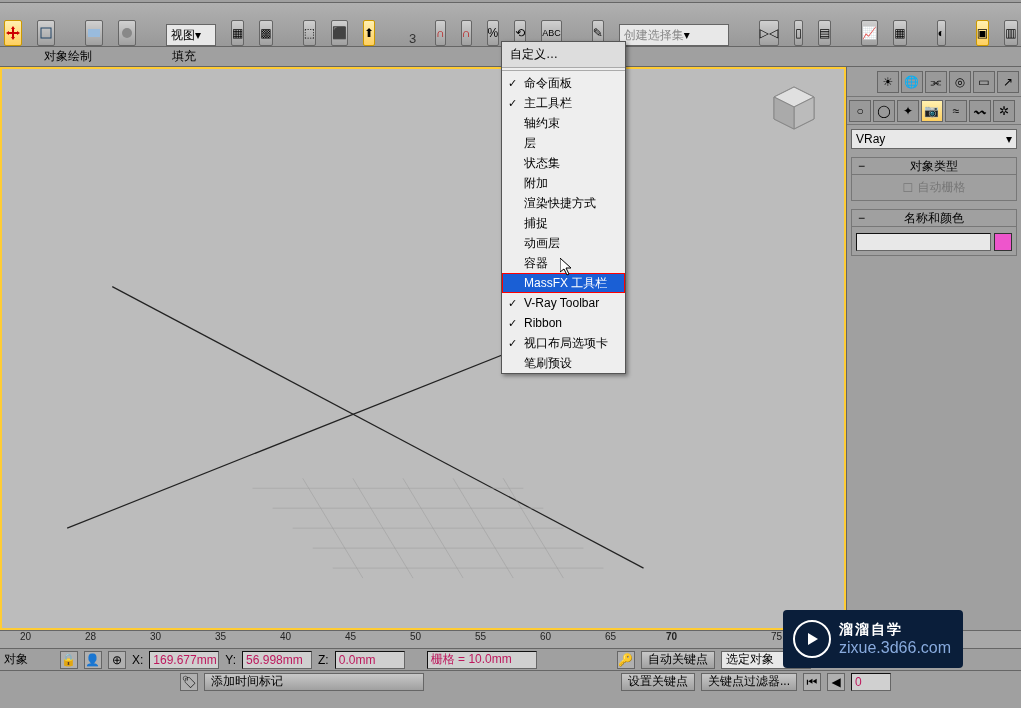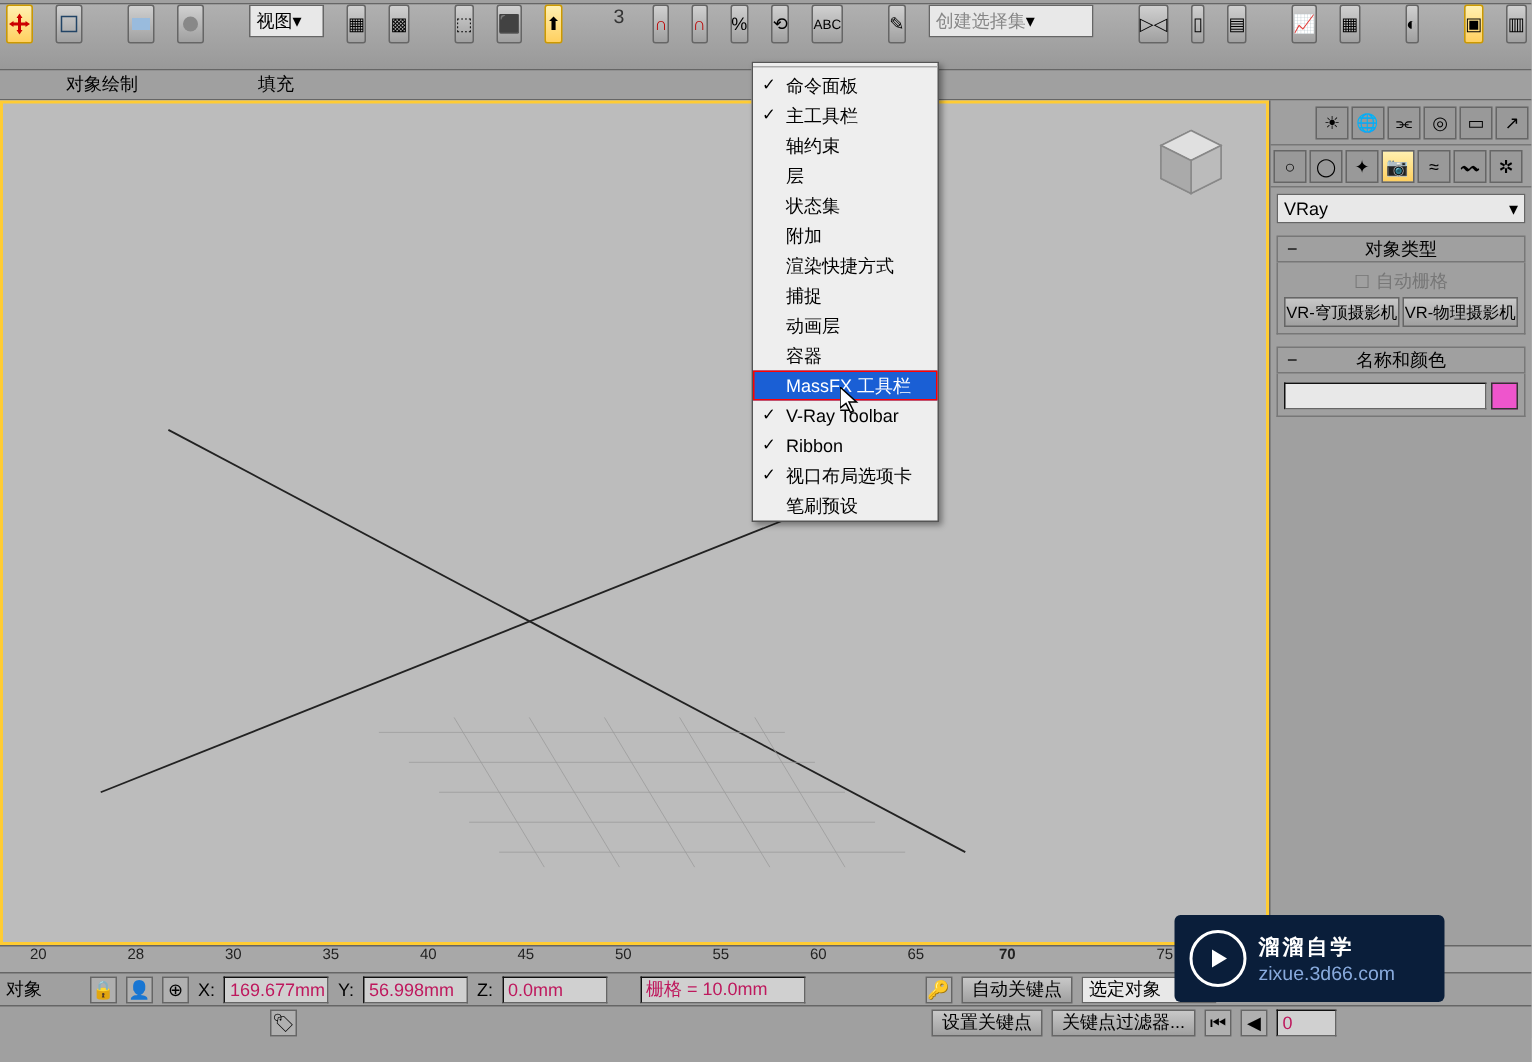--- a/index.html
+++ b/index.html
@@ -2,21 +2,21 @@
 <html><head>
 <meta charset="utf-8">
 <style>
 * { margin: 0; padding: 0; box-sizing: border-box; font-family: "SimSun", Arial, sans-serif; font-size: 12px; }
 body { background: #a0a0a0; width: 1021px; height: 708px; overflow: hidden; position: relative; }
 
 
 .menubar { background: #a0a0a0; height: 3px; display: flex; align-items: center; padding: 0 4px; border-bottom: 1px solid #666; }
 
 
-.toolbar-row { background: linear-gradient(#b0b0b0,#999); height: 44px; display: flex; align-items: flex-start; border-bottom: 1px solid #666; padding: 0 4px; gap: 15px; }
+.toolbar-row { background: linear-gradient(#b0b0b0,#999); height: 44px; display: flex; align-items: flex-end; border-bottom: 1px solid #666; padding: 0 4px; gap: 15px; }
 .tool-btn { width: 26px; height: 26px; background: linear-gradient(#d0d0d0,#a0a0a0); border: 1px solid #666; border-radius: 2px; display: inline-flex; align-items: center; justify-content: center; cursor: pointer; }
 .tool-btn.active { background: linear-gradient(#fff0b0,#ffd060); border: 1px solid #cc9900; }
 .tool-sep { width: 6px; height: 26px; }
 .tool-combo { height: 22px; background: #e8e8e8; border: 1px solid #666; padding: 0 4px; display: inline-flex; align-items: center; min-width: 50px; }
 .tool-combo.wide { min-width: 110px; }
 .tool-txt { font-size: 13px; color: #333; padding: 0 4px; }
 .icon-svg { width: 16px; height: 16px; }
 
 
 .label-row { background: #a0a0a0; height: 20px; display: flex; align-items: center; padding: 0 4px; border-bottom: 1px solid #666; }
@@ -64,21 +64,21 @@
 .status-row { height: 22px; background: #a0a0a0; border-top: 1px solid #666; display:flex; align-items:center; padding:0 4px; gap:6px; }
 .coord-input { height:18px; width:70px; background:#d0d0d0; border:1px inset #666; padding:0 3px; color:#be185d; display:inline-flex;align-items:center; }
 .status-btn { height:18px; padding:0 6px; background: linear-gradient(#c8c8c8,#a0a0a0); border:1px solid #666; display:inline-flex;align-items:center; }
 .status-combo { height:18px; width:90px; background:#e8e8e8; border:1px solid #666; padding:0 4px; display:inline-flex;align-items:center; }
 .small-ico { width:18px;height:18px; background:#b0b0b0; border:1px solid #666; display:inline-flex;align-items:center;justify-content:center; }
 
 
 .brand { position:absolute; right:58px; bottom:40px; width:180px; height:58px; background:#0a1e3a; border-radius:4px; display:flex; align-items:center; gap:8px; padding:0 10px; color:#fff; z-index:50; }
 .brand-play { width:38px;height:38px; border:2px solid #fff; border-radius:50%; display:flex;align-items:center;justify-content:center; }
 .brand-txt1 { font-size:14px; font-weight:bold; letter-spacing:2px; }
-.brand-txt2 { font-size:13px; color:#88aadd; }
+.brand-txt2 { font-size:16px; color:#88aadd; }
 </style>
 </head>
 <body>
 
 <div class="menubar"></div>
 
 <div class="toolbar-row">
   <div class="tool-btn active">
       <svg class="icon-svg" viewBox="0 0 16 16">
         <path d="M8 1l2 3h-1v3h3v-1l3 2-3 2v-1h-3v3h1l-2 3-2-3h1v-3h-3v1l-3-2 3-2v1h3v-3h-1z" fill="#c00"></path>
@@ -206,24 +206,20 @@
     </div>
 
     <div class="rp-rollout-hdr">
       <span class="dash">−</span>
         <span>对象类型</span>
     </div>
     <div class="rp-body">
       <div class="rp-check">
         <span>☐</span>
         <span>自动栅格</span>
-      </div>
-      <div class="rp-btn-row">
-        <div class="rp-btn">VR-穹顶摄影机</div>
-        <div class="rp-btn">VR-物理摄影机</div>
       </div>
     </div>
 
     <div class="rp-rollout-hdr">
       <span class="dash">−</span>
         <span>名称和颜色</span>
     </div>
     <div class="rp-body">
       <div class="rp-name-row">
         <div class="rp-name-input"></div>
@@ -267,30 +263,32 @@
   <div style="flex:1"></div>
   <div class="small-ico">🔑</div>
   <div class="status-btn">自动关键点</div>
   <div class="status-combo">选定对象</div>
   <div style="width:200px"></div>
 </div>
 
 <div class="status-row">
   <div style="width:170px"></div>
   <div class="small-ico">🏷</div>
+  <div class="status-btn" style="width:220px;justify-content:flex-start">添加时间标记</div>
   <div style="flex:1"></div>
   <div class="status-btn">设置关键点</div>
   <div class="status-btn">关键点过滤器...</div>
   <div class="small-ico">⏮</div>
   <div class="small-ico">◀</div>
   <div class="coord-input" style="width:40px">0</div>
   <div style="width:120px"></div>
 </div>
 
 <div class="context-menu">
+  <div class="cm-header">自定义…</div>
   <div class="cm-sep"></div>
   <div id="cm-items">
       <div class="cm-item"><span class="check">✓</span><span>命令面板</span></div>
       <div class="cm-item"><span class="check">✓</span><span>主工具栏</span></div>
       <div class="cm-item"><span>轴约束</span></div>
       <div class="cm-item"><span>层</span></div>
       <div class="cm-item"><span>状态集</span></div>
       <div class="cm-item"><span>附加</span></div>
       <div class="cm-item"><span>渲染快捷方式</span></div>
       <div class="cm-item"><span>捕捉</span></div>

